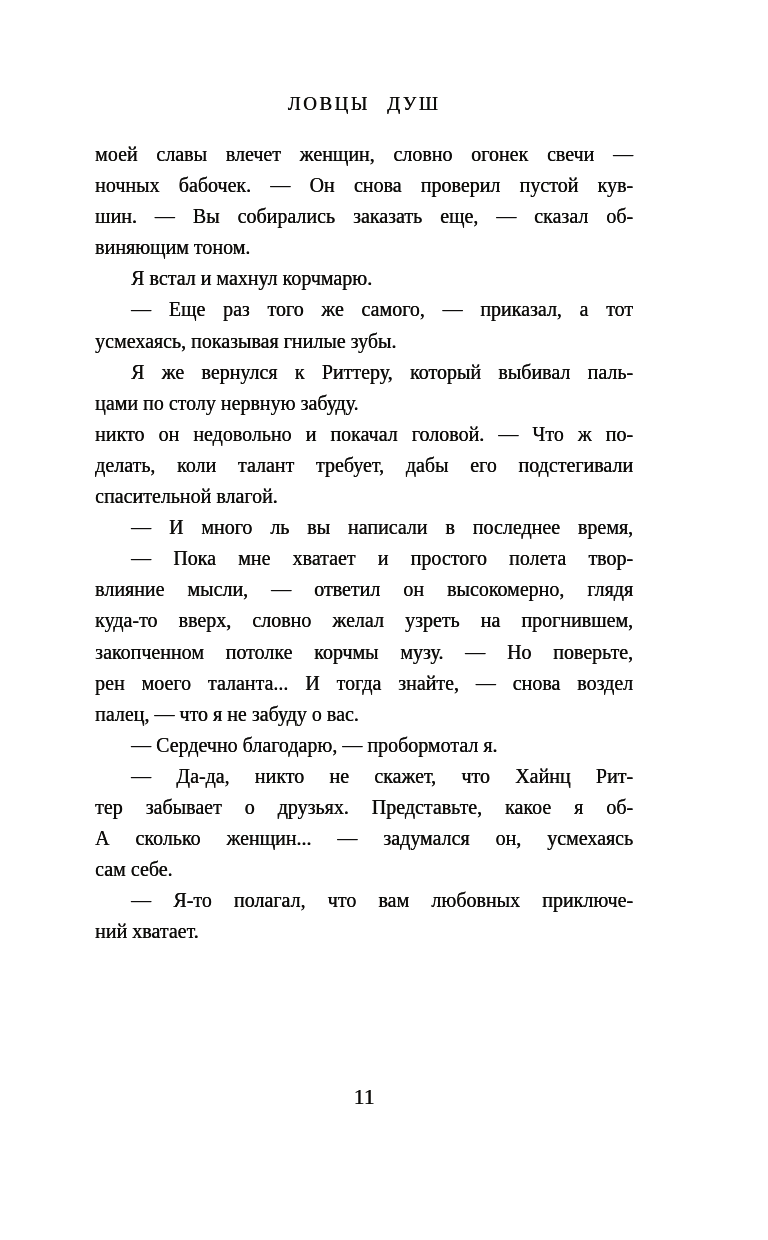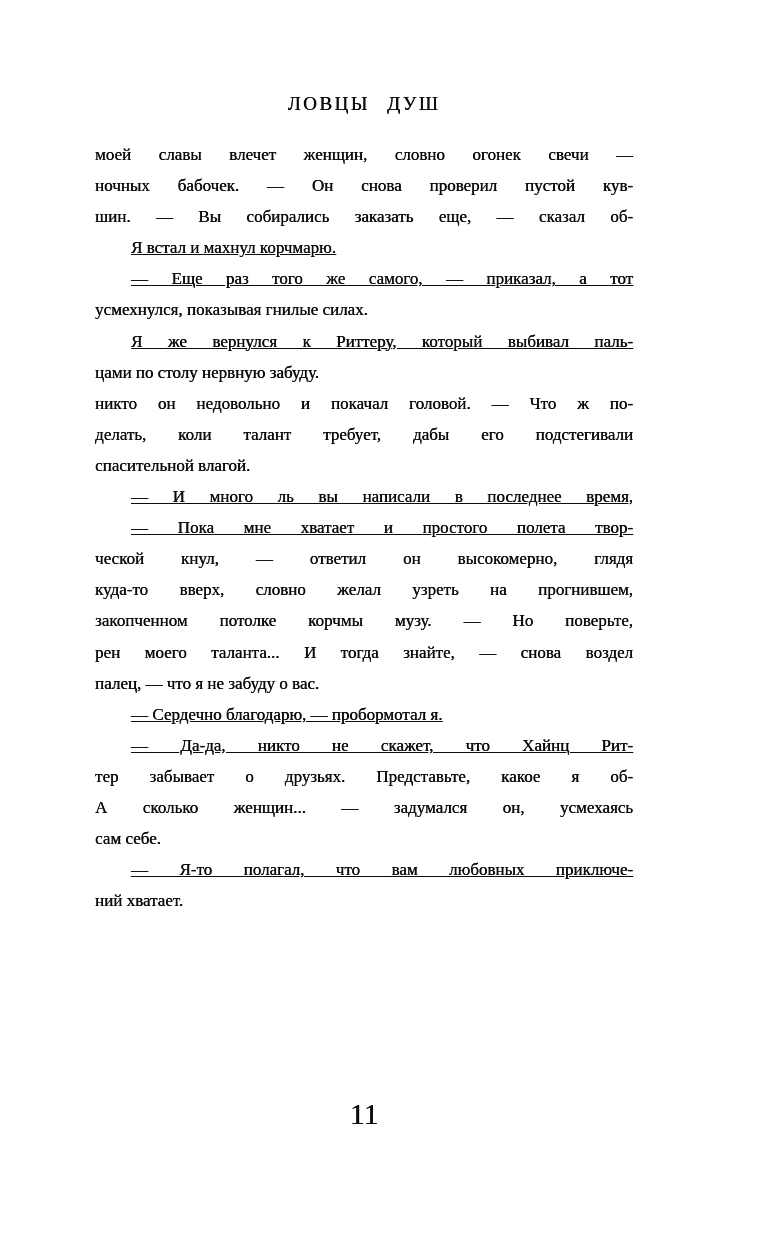--- a/index.html
+++ b/index.html
@@ -26,68 +26,67 @@
     line-height: 24px;
     letter-spacing: 2.5px;
     word-spacing: 10px;
     text-shadow: 0.4px 0 currentColor;
   }
   .text-block {
     position: absolute;
     top: 139px;
     left: 95px;
     width: 538px;
-    font-size: 17px;
+    font-size: 20px;
     line-height: 31.1px;
     text-shadow: 0.35px 0 currentColor;
   }
   .line.just {
     text-align: justify;
     text-align-last: justify;
   }
   .line.left {
     text-align: left;
   }
   .line.indent {
     text-indent: 36px;
-    text-decoration: underline;
   }
   .page-number {
     position: absolute;
     top: 1083px;
     left: 95px;
     width: 538px;
     text-align: center;
-    font-size: 30px;
+    font-size: 22px;
     line-height: 28px;
     text-shadow: 0.35px 0 currentColor;
-    margin-top: 17px;
   }
 </style>
 </head>
 <body>
 
 <div class="page" style="background: rgb(255, 255, 255); color: rgb(14, 13, 11);">
   <div class="running-head">ЛОВЦЫ ДУШ</div>
 
   <div class="text-block">
       <div class="line just">моей славы влечет женщин, словно огонек свечи —</div>
       <div class="line just">ночных бабочек. — Он снова проверил пустой кув-</div>
       <div class="line just">шин. — Вы собирались заказать еще, — сказал об-</div>
+      <div class="line left">виняющим тоном.</div>
       <div class="line left indent">Я встал и махнул корчмарю.</div>
       <div class="line just indent">— Еще раз того же самого, — приказал, а тот</div>
-      <div class="line left">усмехнулся, показывая гнилые силах.</div>
+      <div class="line left">усмехаясь, показывая гнилые зубы.</div>
       <div class="line just indent">Я же вернулся к Риттеру, который выбивал паль-</div>
       <div class="line left">цами по столу нервную забуду.</div>
       <div class="line just">никто он недовольно и покачал головой. — Что ж по-</div>
       <div class="line just">делать, коли талант требует, дабы его подстегивали</div>
       <div class="line left">спасительной влагой.</div>
       <div class="line just indent">— И много ль вы написали в последнее время,</div>
       <div class="line just indent">— Пока мне хватает и простого полета твор-</div>
-      <div class="line just">ческой кнул, — ответил он высокомерно, глядя</div>
+      <div class="line just">влияние мысли, — ответил он высокомерно, глядя</div>
       <div class="line just">куда-то вверх, словно желал узреть на прогнившем,</div>
       <div class="line just">закопченном потолке корчмы музу. — Но поверьте,</div>
       <div class="line just">рен моего таланта... И тогда знайте, — снова воздел</div>
       <div class="line left">палец, — что я не забуду о вас.</div>
       <div class="line left indent">— Сердечно благодарю, — пробормотал я.</div>
       <div class="line just indent">— Да-да, никто не скажет, что Хайнц Рит-</div>
       <div class="line just">тер забывает о друзьях. Представьте, какое я об-</div>
       <div class="line just">А сколько женщин... — задумался он, усмехаясь</div>
       <div class="line left">сам себе.</div>
       <div class="line just indent">— Я-то полагал, что вам любовных приключе-</div>

